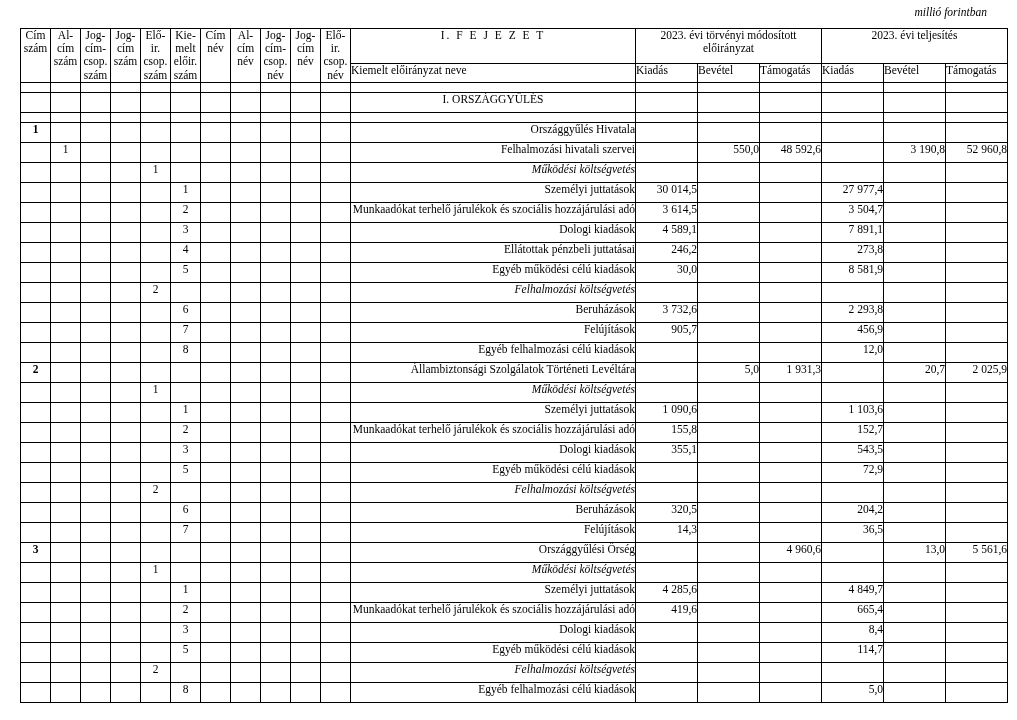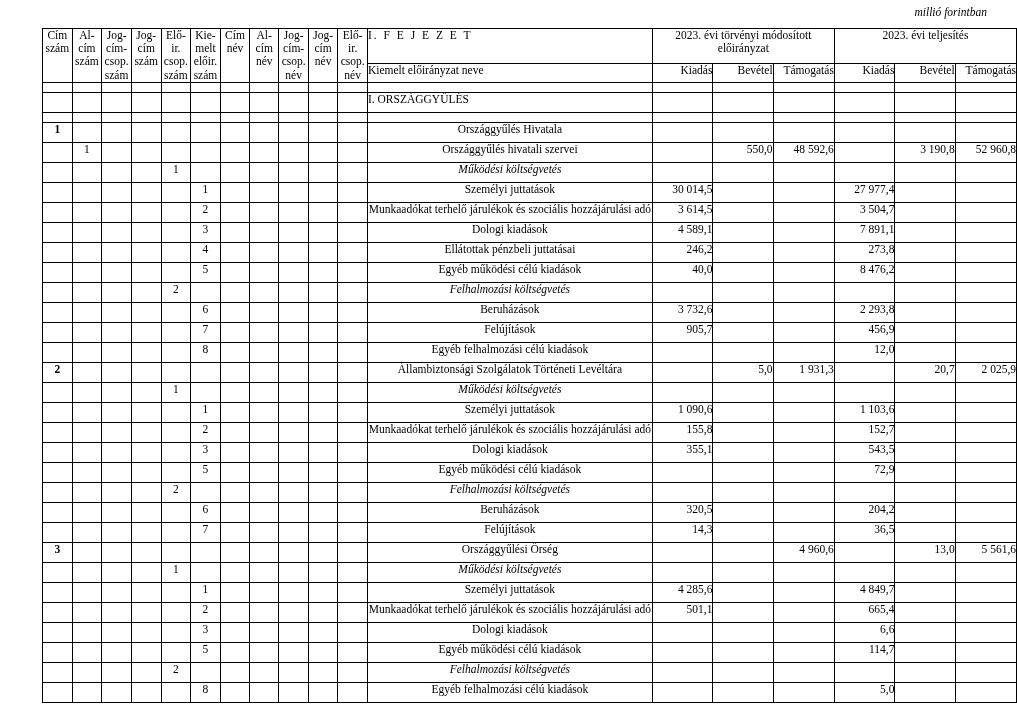--- a/index.html
+++ b/index.html
@@ -26,21 +26,21 @@
     position: absolute;
     top: 6px;
     right: 30px;
     font-style: italic;
     font-size: 11.5px;
     font-family: "Liberation Serif", serif;
   }
   table.budget {
     position: absolute;
     top: 28px;
-    left: 42px;
+    left: 20px;
     border-collapse: collapse;
     table-layout: fixed;
     font-size: 11.5px;
   }
   table.budget td, table.budget th {
     border: 1px solid #000000;
     padding: 0;
     vertical-align: top;
     font-weight: normal;
     font-size: 11.5px;
@@ -48,67 +48,69 @@
   }
   
   .hdr-small {
     text-align: center;
     vertical-align: middle;
     font-size: 11px;
     line-height: 1.12;
     padding: 2px 1px;
   }
   .hdr-chapter {
+    text-align: center;
     vertical-align: middle;
     font-size: 14.5px;
     letter-spacing: 2px;
     font-weight: normal;
     padding: 4px 0;
   }
   .hdr-group {
     text-align: center;
     vertical-align: middle;
     font-size: 11.5px;
     padding: 3px 4px;
     line-height: 1.25;
   }
   .hdr-col {
-    text-align: right;
+    text-align: left;
     vertical-align: middle;
     font-size: 11.5px;
     padding: 3px 2px;
   }
   .hdr-namecol {
     text-align: left;
     vertical-align: middle;
     font-size: 11.5px;
     padding: 3px 0 3px 6px;
     margin-left: 48px;
   }
   
   td.num {
     text-align: center;
     vertical-align: top;
     padding: 2px 2px 2px 2px;
     height: 19px;
   }
   td.num.bold { font-weight: bold; }
   td.name {
-    text-align: center;
+    text-align: right;
     padding: 2px 4px 2px 8px;
     height: 19px;
     white-space: nowrap;
   }
   td.val {
     text-align: right;
     padding: 2px 6px 2px 2px;
     height: 19px;
     white-space: nowrap;
   }
   .lvl-title {
+    text-align: center;
     font-size: 13px;
     font-weight: bold;
     padding: 6px 0 6px 0;
   }
   .ind-1 { padding-left: 14px; font-weight: bold; }
   .ind-2 { padding-left: 22px; }
   .ind-3 { padding-left: 32px; font-style: italic; }
   .ind-4 { padding-left: 44px; }
   .blank-row td { height: 9px; }
 </style>
@@ -253,21 +255,21 @@
           <td class="num">1</td>
           <td class="num"></td>
           <td class="num"></td>
           <td class="num"></td>
           <td class="num"></td>
           <td class="num"></td>
           <td class="num"></td>
           <td class="num"></td>
           <td class="num"></td>
           <td class="num"></td>
-          <td class="name ind-2">Országgyűlés hivatali szervei</td>
+          <td class="name ind-2">Felhalmozási hivatali szervei</td>
           <td class="val"></td>
           <td class="val">550,0</td>
           <td class="val">48 592,6</td>
           <td class="val"></td>
           <td class="val">3 190,8</td>
           <td class="val">52 960,8</td>
         </tr>
         <tr>
           <td class="num"></td>
           <td class="num"></td>
@@ -374,24 +376,24 @@
           <td class="num"></td>
           <td class="num"></td>
           <td class="num"></td>
           <td class="num">5</td>
           <td class="num"></td>
           <td class="num"></td>
           <td class="num"></td>
           <td class="num"></td>
           <td class="num"></td>
           <td class="name ind-4">Egyéb működési célú kiadások</td>
-          <td class="val">40,0</td>
-          <td class="val"></td>
-          <td class="val"></td>
-          <td class="val">8 476,2</td>
+          <td class="val">30,0</td>
+          <td class="val"></td>
+          <td class="val"></td>
+          <td class="val">8 581,9</td>
           <td class="val"></td>
           <td class="val"></td>
         </tr>
         <tr>
           <td class="num"></td>
           <td class="num"></td>
           <td class="num"></td>
           <td class="num"></td>
           <td class="num">2</td>
           <td class="num"></td>
@@ -714,21 +716,21 @@
           <td class="num"></td>
           <td class="num"></td>
           <td class="num"></td>
           <td class="num">2</td>
           <td class="num"></td>
           <td class="num"></td>
           <td class="num"></td>
           <td class="num"></td>
           <td class="num"></td>
           <td class="name ind-4">Munkaadókat terhelő járulékok és szociális hozzájárulási adó</td>
-          <td class="val">501,1</td>
+          <td class="val">419,6</td>
           <td class="val"></td>
           <td class="val"></td>
           <td class="val">665,4</td>
           <td class="val"></td>
           <td class="val"></td>
         </tr>
         <tr>
           <td class="num"></td>
           <td class="num"></td>
           <td class="num"></td>
@@ -737,21 +739,21 @@
           <td class="num">3</td>
           <td class="num"></td>
           <td class="num"></td>
           <td class="num"></td>
           <td class="num"></td>
           <td class="num"></td>
           <td class="name ind-4">Dologi kiadások</td>
           <td class="val"></td>
           <td class="val"></td>
           <td class="val"></td>
-          <td class="val">6,6</td>
+          <td class="val">8,4</td>
           <td class="val"></td>
           <td class="val"></td>
         </tr>
         <tr>
           <td class="num"></td>
           <td class="num"></td>
           <td class="num"></td>
           <td class="num"></td>
           <td class="num"></td>
           <td class="num">5</td>

